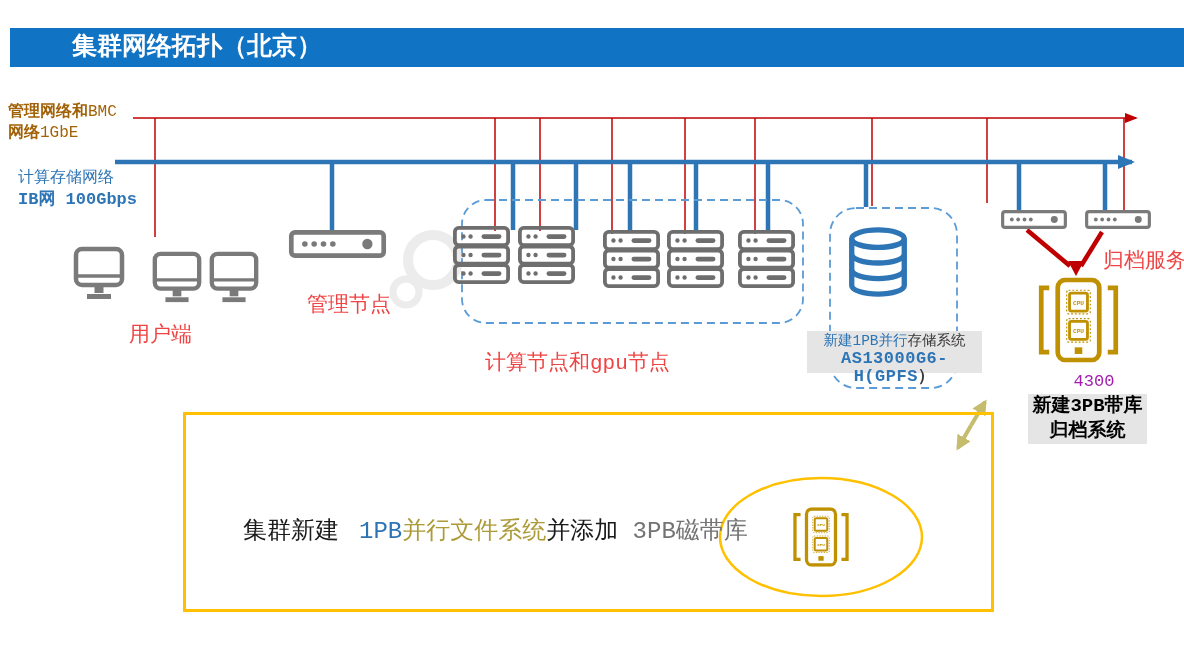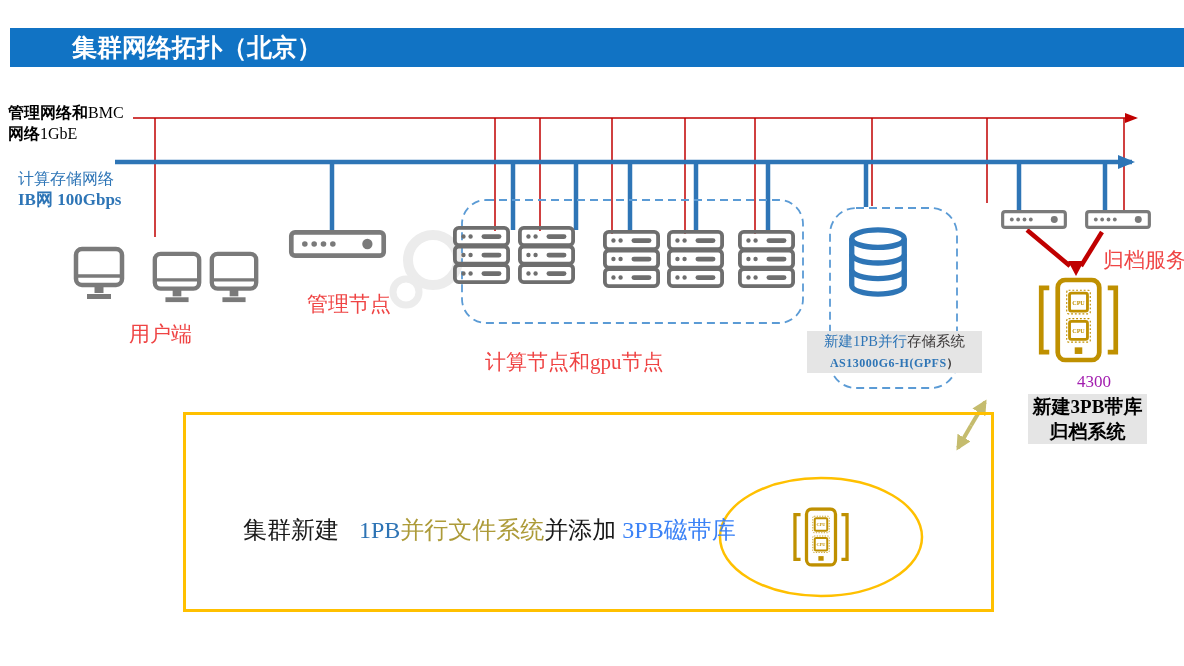--- a/index.html
+++ b/index.html
@@ -1,44 +1,44 @@
 <!DOCTYPE html>
 <html><head>
 <meta charset="utf-8">
 <style>
   html,body{margin:0;padding:0;background:#fff;}
   #stage{position:relative;width:1184px;height:666px;background:#ffffff;overflow:hidden;
-         font-family:Liberation Serif, serif;}
+         font-family:Liberation Mono, monospace;}
   .abs{position:absolute;}
   
   .titlebar{left:10px;top:28px;width:1174px;height:39px;background:#1173C4;
             color:#fff;font-size:25px;font-weight:bold;line-height:39px;padding-left:62px;box-sizing:border-box;}
   
   .netlabel{font-size:16px;line-height:21px;white-space:nowrap;}
-  .net-mgmt{left:8px;top:102px;color:#000000;}
+  .net-mgmt{left:8px;top:102px;color:#a16207;}
   .net-compute{left:18px;top:168px;color:#2E75B6;}
   .b{font-weight:bold;}
   
   .graylab{color:#ef4444;font-size:21px;white-space:nowrap;margin-top:8px;}
   
   .callout{background:#e5e5e5;text-align:center;box-sizing:border-box;}
   .storage-callout{left:807px;top:331px;width:175px;height:42px;padding-top:2px;}
   .storage-callout .l1{font-size:14.5px;line-height:17px;}
-  .storage-callout .l2{font-size:12px;line-height:27px;font-weight:bold;letter-spacing:.5px;}
+  .storage-callout .l2{font-size:17px;line-height:18px;font-weight:bold;letter-spacing:.5px;}
   .blue-t{color:#2E75B6;}
   .dark-t{color:#3B3838;}
   .tape-callout{left:1028px;top:394px;width:119px;height:50px;font-size:19px;font-weight:bold;
                 color:#000;line-height:25px;}
   .model{left:1064px;top:372px;width:60px;text-align:center;color:#a21caf;font-size:17px;}
   
   .bigbox{left:183px;top:412px;width:811px;height:200px;border:3.5px solid #FFC000;box-sizing:border-box;background:transparent;}
   .caption{left:243px;top:514px;font-size:24px;white-space:nowrap;color:#1a1a1a;}
   .caption .c-blue{color:#2E74B5;margin-left:20px;}
   .caption .c-gold1{color:#AD9B39;}
-  .caption .c-gold2{color:#3b82f6;}
+  .caption .c-gold2{color:#737373;}
   svg{display:block;}
   .icon{position:absolute;}
 </style>
 </head>
 <body>
 
 <div id="stage">
 
   <svg width="0" height="0" style="position:absolute" aria-hidden="true">
     <defs>

